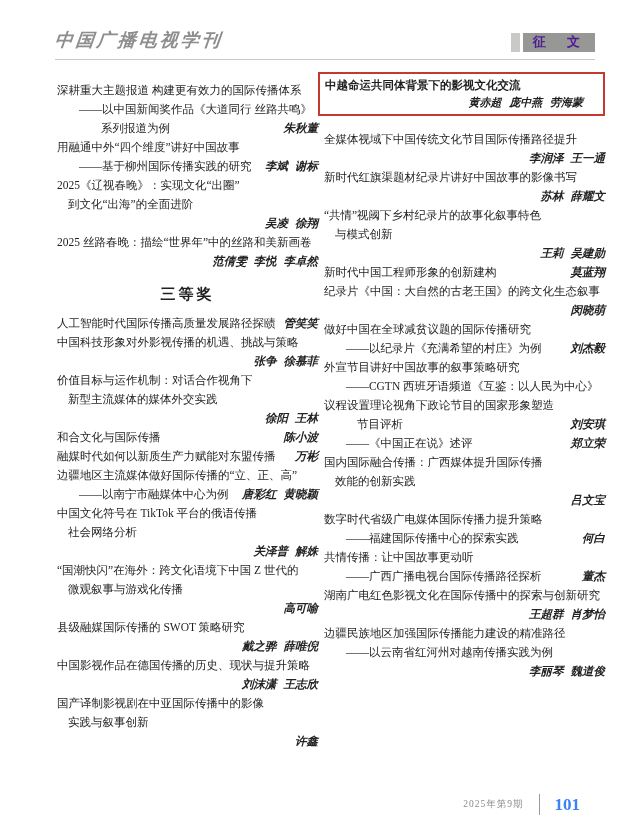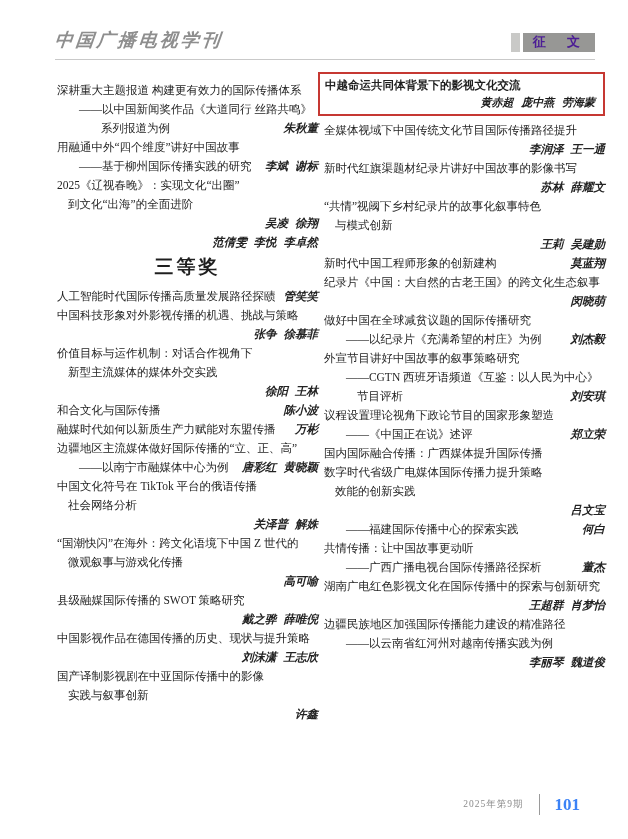--- a/index.html
+++ b/index.html
@@ -40,26 +40,26 @@
   .row .a{
     margin-left:auto;white-space:pre;font-style:italic;font-weight:600;
     padding-left:6px;word-spacing:4px;color:#232323;
   }
   .ind0{padding-left:0;text-align:center;}
   .ind1{padding-left:22px;}
   .ind2{padding-left:11px;flex-direction:column;}
   .ind3{padding-left:44px;}
   .ind4{padding-left:33px;}
   .sec-heading{
-    text-align:center;font-weight:700;font-size:19px;line-height:18px;
-    margin:6px 0 11px;letter-spacing:3px;
+    text-align:center;font-weight:700;font-size:15px;line-height:18px;
+    margin:14px 0 11px;letter-spacing:3px;
   }
   .highlight-box{
     border:2px solid var(--accent-red);
-    margin:0 0 5px -6px;padding:2px 4px 3px 5px;
+    margin:0 0 14px -6px;padding:2px 16px 3px 5px;
   }
   .hl-title{font-weight:700;font-size:11.5px;line-height:18px;}
   .hl-authors{
     text-align:right;font-style:italic;font-weight:700;font-size:11px;
     line-height:17px;word-spacing:5px;padding-right:4px;
   }
   .footer{
     position:absolute;right:48px;bottom:24px;
     display:flex;align-items:center;gap:15px;
   }
@@ -102,20 +102,24 @@
       </div>
       <div class="row ind0">
         <span class="t">2025《辽视春晚》：实现文化“出圈”</span>
         <span class="a"></span>
       </div>
       <div class="row ind2">
         <span class="t">到文化“出海”的全面进阶</span>
         <span class="a">吴凌 徐翔</span>
       </div>
       <div class="row ind0">
+        <span class="t">2025 丝路春晚：描绘“世界年”中的丝路和美新画卷</span>
+        <span class="a"></span>
+      </div>
+      <div class="row ind0">
         <span class="t"></span>
         <span class="a">范倩雯 李悦 李卓然</span>
       </div>
       <div class="sec-heading">三等奖</div>
       <div class="row ind0">
         <span class="t">人工智能时代国际传播高质量发展路径探赜</span>
         <span class="a">管笑笑</span>
       </div>
       <div class="row ind0">
         <span class="t">中国科技形象对外影视传播的机遇、挑战与策略</span>
@@ -241,43 +245,43 @@
           <span class="a">刘杰毅</span>
         </div>
         <div class="row ind0">
           <span class="t">外宣节目讲好中国故事的叙事策略研究</span>
           <span class="a"></span>
         </div>
         <div class="row ind1">
           <span class="t">——CGTN 西班牙语频道《互鉴：以人民为中心》</span>
           <span class="a"></span>
         </div>
+        <div class="row ind0">
+          <span class="t">议程设置理论视角下政论节目的国家形象塑造</span>
+          <span class="a"></span>
+        </div>
         <div class="row ind4">
           <span class="t">节目评析</span>
           <span class="a">刘安琪</span>
         </div>
-        <div class="row ind0">
-          <span class="t">议程设置理论视角下政论节目的国家形象塑造</span>
-          <span class="a"></span>
-        </div>
         <div class="row ind1">
           <span class="t">——《中国正在说》述评</span>
           <span class="a">郑立荣</span>
         </div>
         <div class="row ind0">
           <span class="t">国内国际融合传播：广西媒体提升国际传播</span>
-          <span class="a"></span>
-        </div>
-        <div class="row ind0">
-          <span class="t">数字时代省级广电媒体国际传播力提升策略</span>
           <span class="a"></span>
         </div>
         <div class="row ind2">
           <span class="t">效能的创新实践</span>
           <span class="a">吕文宝</span>
+        </div>
+        <div class="row ind0">
+          <span class="t">数字时代省级广电媒体国际传播力提升策略</span>
+          <span class="a"></span>
         </div>
         <div class="row ind1">
           <span class="t">——福建国际传播中心的探索实践</span>
           <span class="a">何白</span>
         </div>
         <div class="row ind0">
           <span class="t">共情传播：让中国故事更动听</span>
           <span class="a"></span>
         </div>
         <div class="row ind1">

